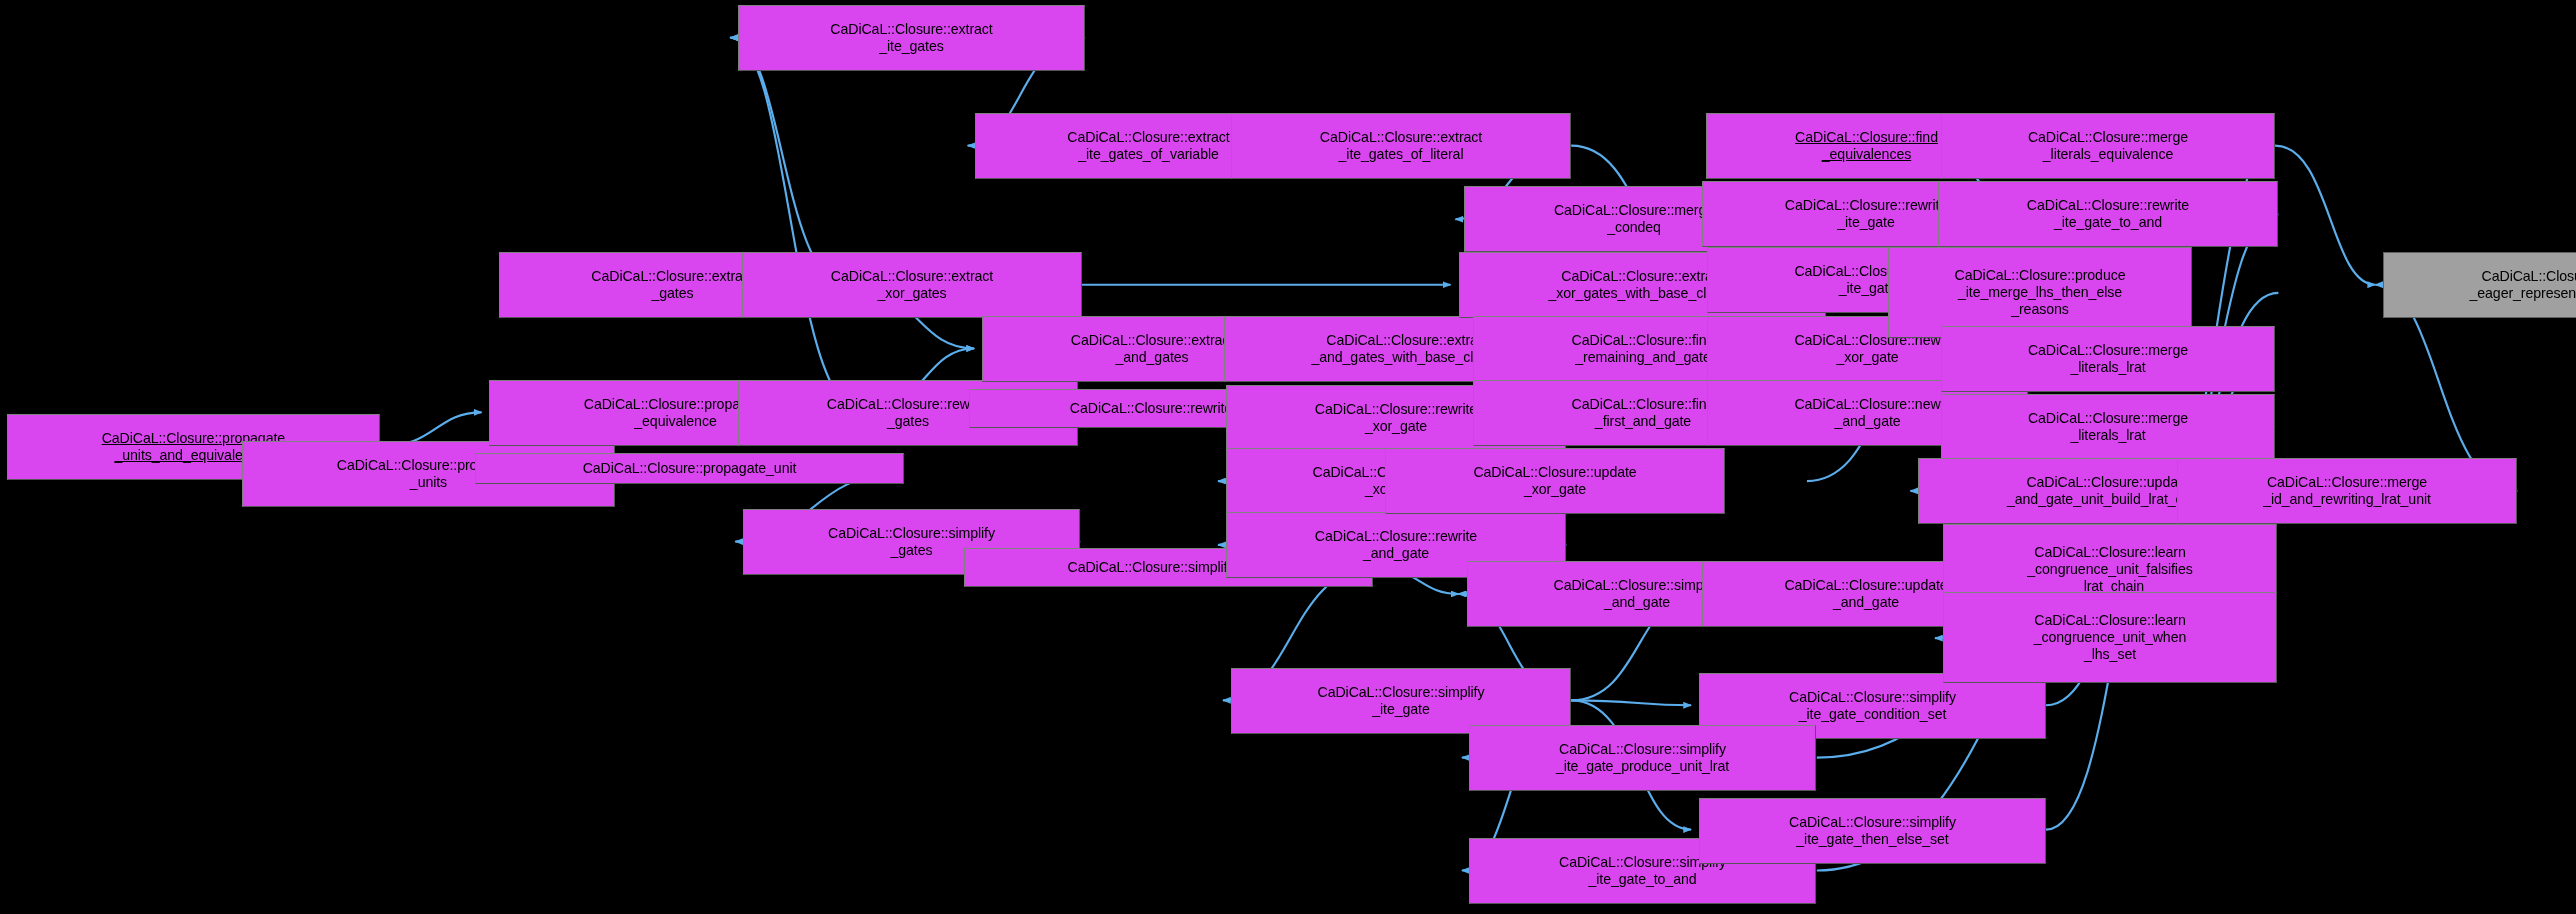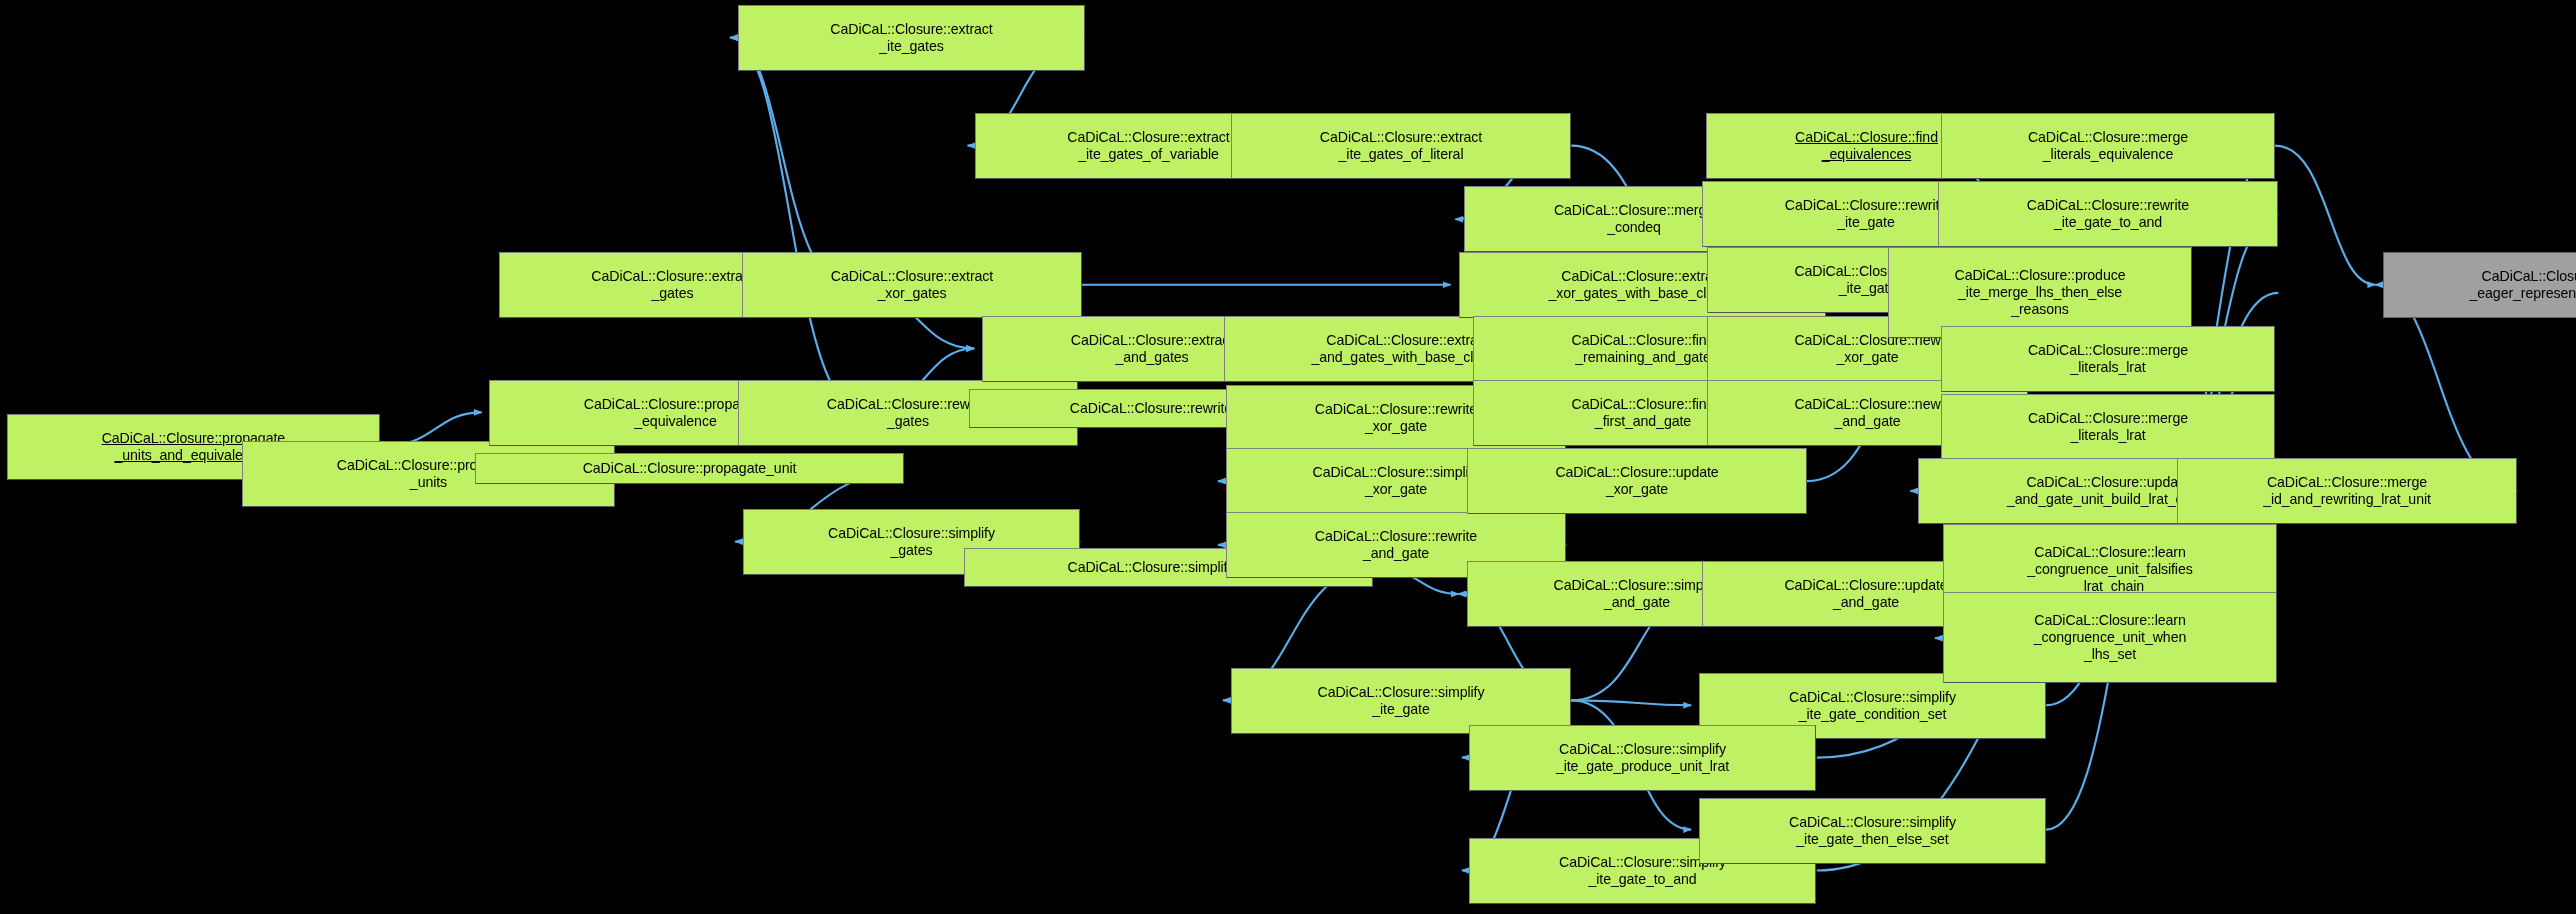--- a/index.html
+++ b/index.html
@@ -20,21 +20,21 @@
     position: absolute;
     left: 0;
     top: 0;
     width: 2576px;
     height: 914px;
     pointer-events: none;
   }
   .node {
     position: absolute;
     box-sizing: border-box;
-    background: #bef264;
+    background: #d946ef;
     border: 1px solid #808080;
     border-right-color: #555555;
     border-bottom-color: #555555;
     color: #000000;
     font-size: 14.2px;
     line-height: 16.7px;
     text-align: center;
     display: flex;
     align-items: center;
     justify-content: center;
@@ -170,21 +170,21 @@
       <div class="node" style="left: 1469px; top: 838px; width: 347px; height: 66px;"><span>CaDiCaL::Closure::simplify
 _ite_gate_to_and</span></div>
       <div class="node" style="left: 1464px; top: 186px; width: 340px; height: 66px;"><span>CaDiCaL::Closure::merge
 _condeq</span></div>
       <div class="node" style="left: 1459px; top: 252px; width: 367px; height: 66px;"><span>CaDiCaL::Closure::extract
 _xor_gates_with_base_clause</span></div>
       <div class="node" style="left: 1473px; top: 316px; width: 340px; height: 66px;"><span>CaDiCaL::Closure::find
 _remaining_and_gate</span></div>
       <div class="node" style="left: 1473px; top: 380px; width: 340px; height: 66px;"><span>CaDiCaL::Closure::find
 _first_and_gate</span></div>
-      <div class="node" style="left: 1467px; top: 448px; width: 340px; height: 66px;"><span>CaDiCaL::Closure::update
+      <div class="node" style="left: 1385px; top: 448px; width: 340px; height: 66px;"><span>CaDiCaL::Closure::update
 _xor_gate</span></div>
       <div class="node" style="left: 1467px; top: 561px; width: 340px; height: 66px;"><span>CaDiCaL::Closure::simplify
 _and_gate</span></div>
       <div class="node" style="left: 1699px; top: 673px; width: 347px; height: 66px;"><span>CaDiCaL::Closure::simplify
 _ite_gate_condition_set</span></div>
       <div class="node" style="left: 1469px; top: 725px; width: 347px; height: 66px;"><span>CaDiCaL::Closure::simplify
 _ite_gate_produce_unit_lrat</span></div>
       <div class="node" style="left: 1699px; top: 798px; width: 347px; height: 66px;"><span>CaDiCaL::Closure::simplify
 _ite_gate_then_else_set</span></div>
       <div class="node" style="left: 1706px; top: 113px; width: 321px; height: 66px; text-decoration: underline;"><span>CaDiCaL::Closure::find

